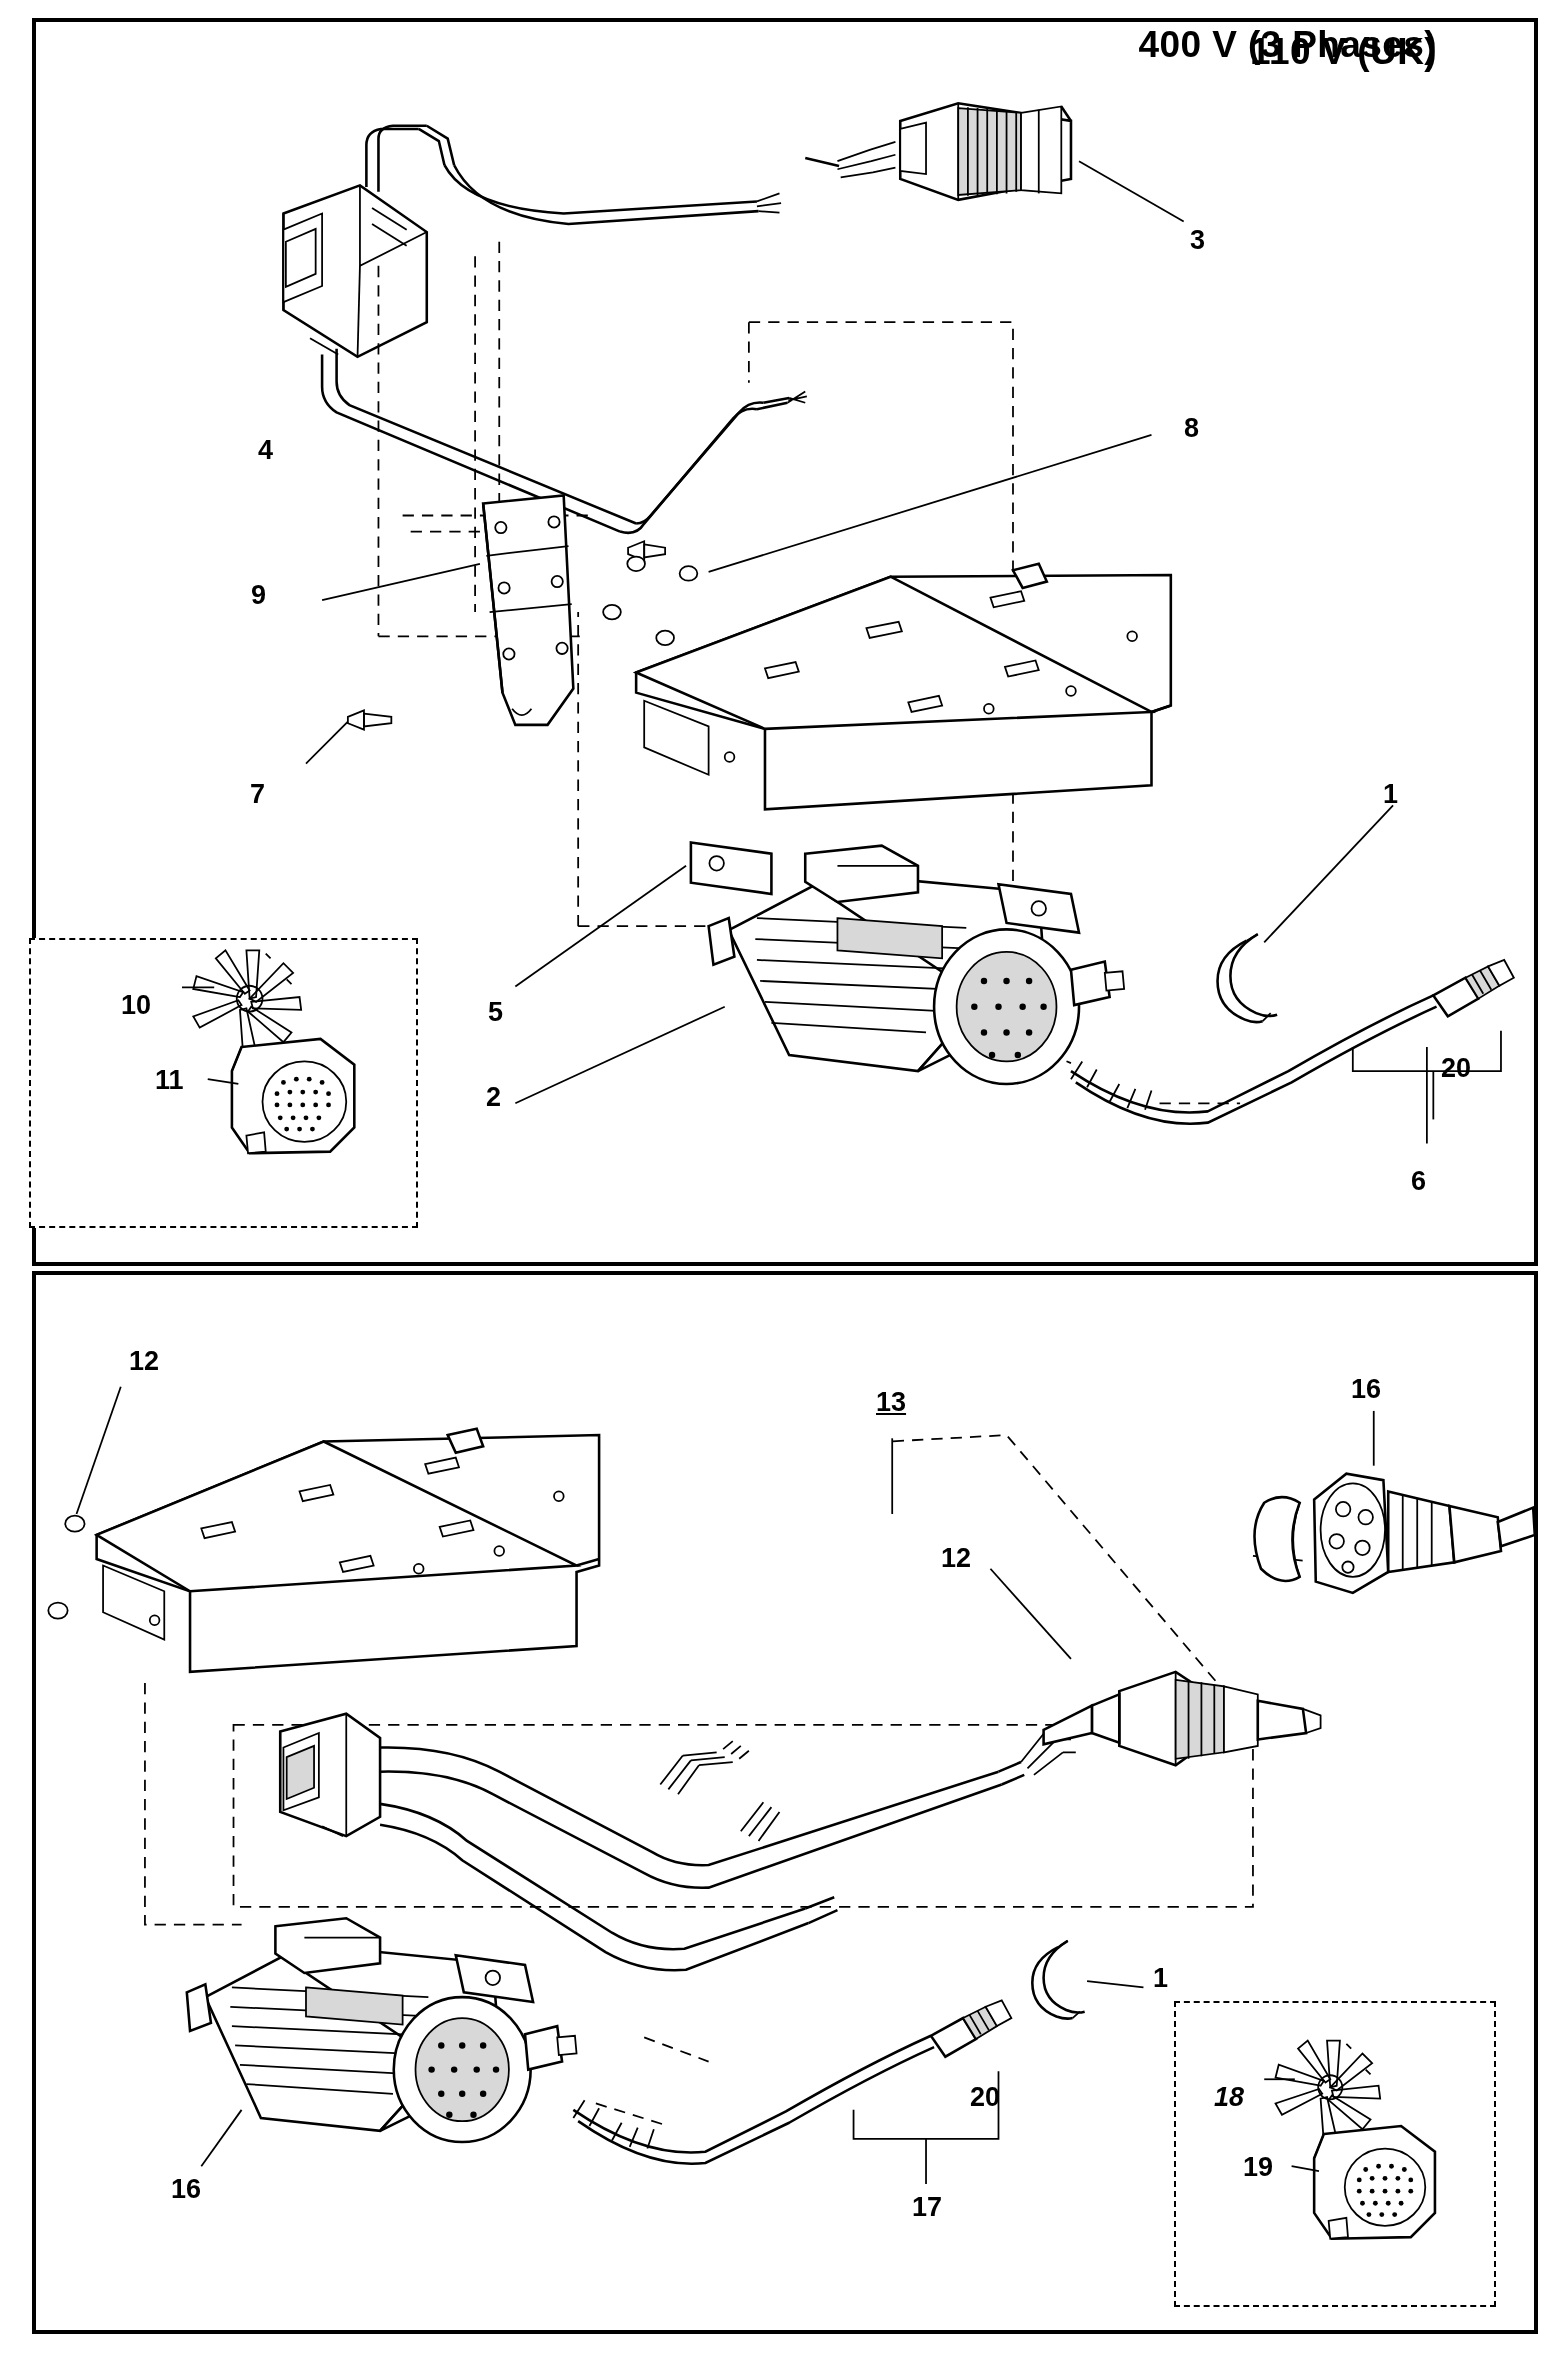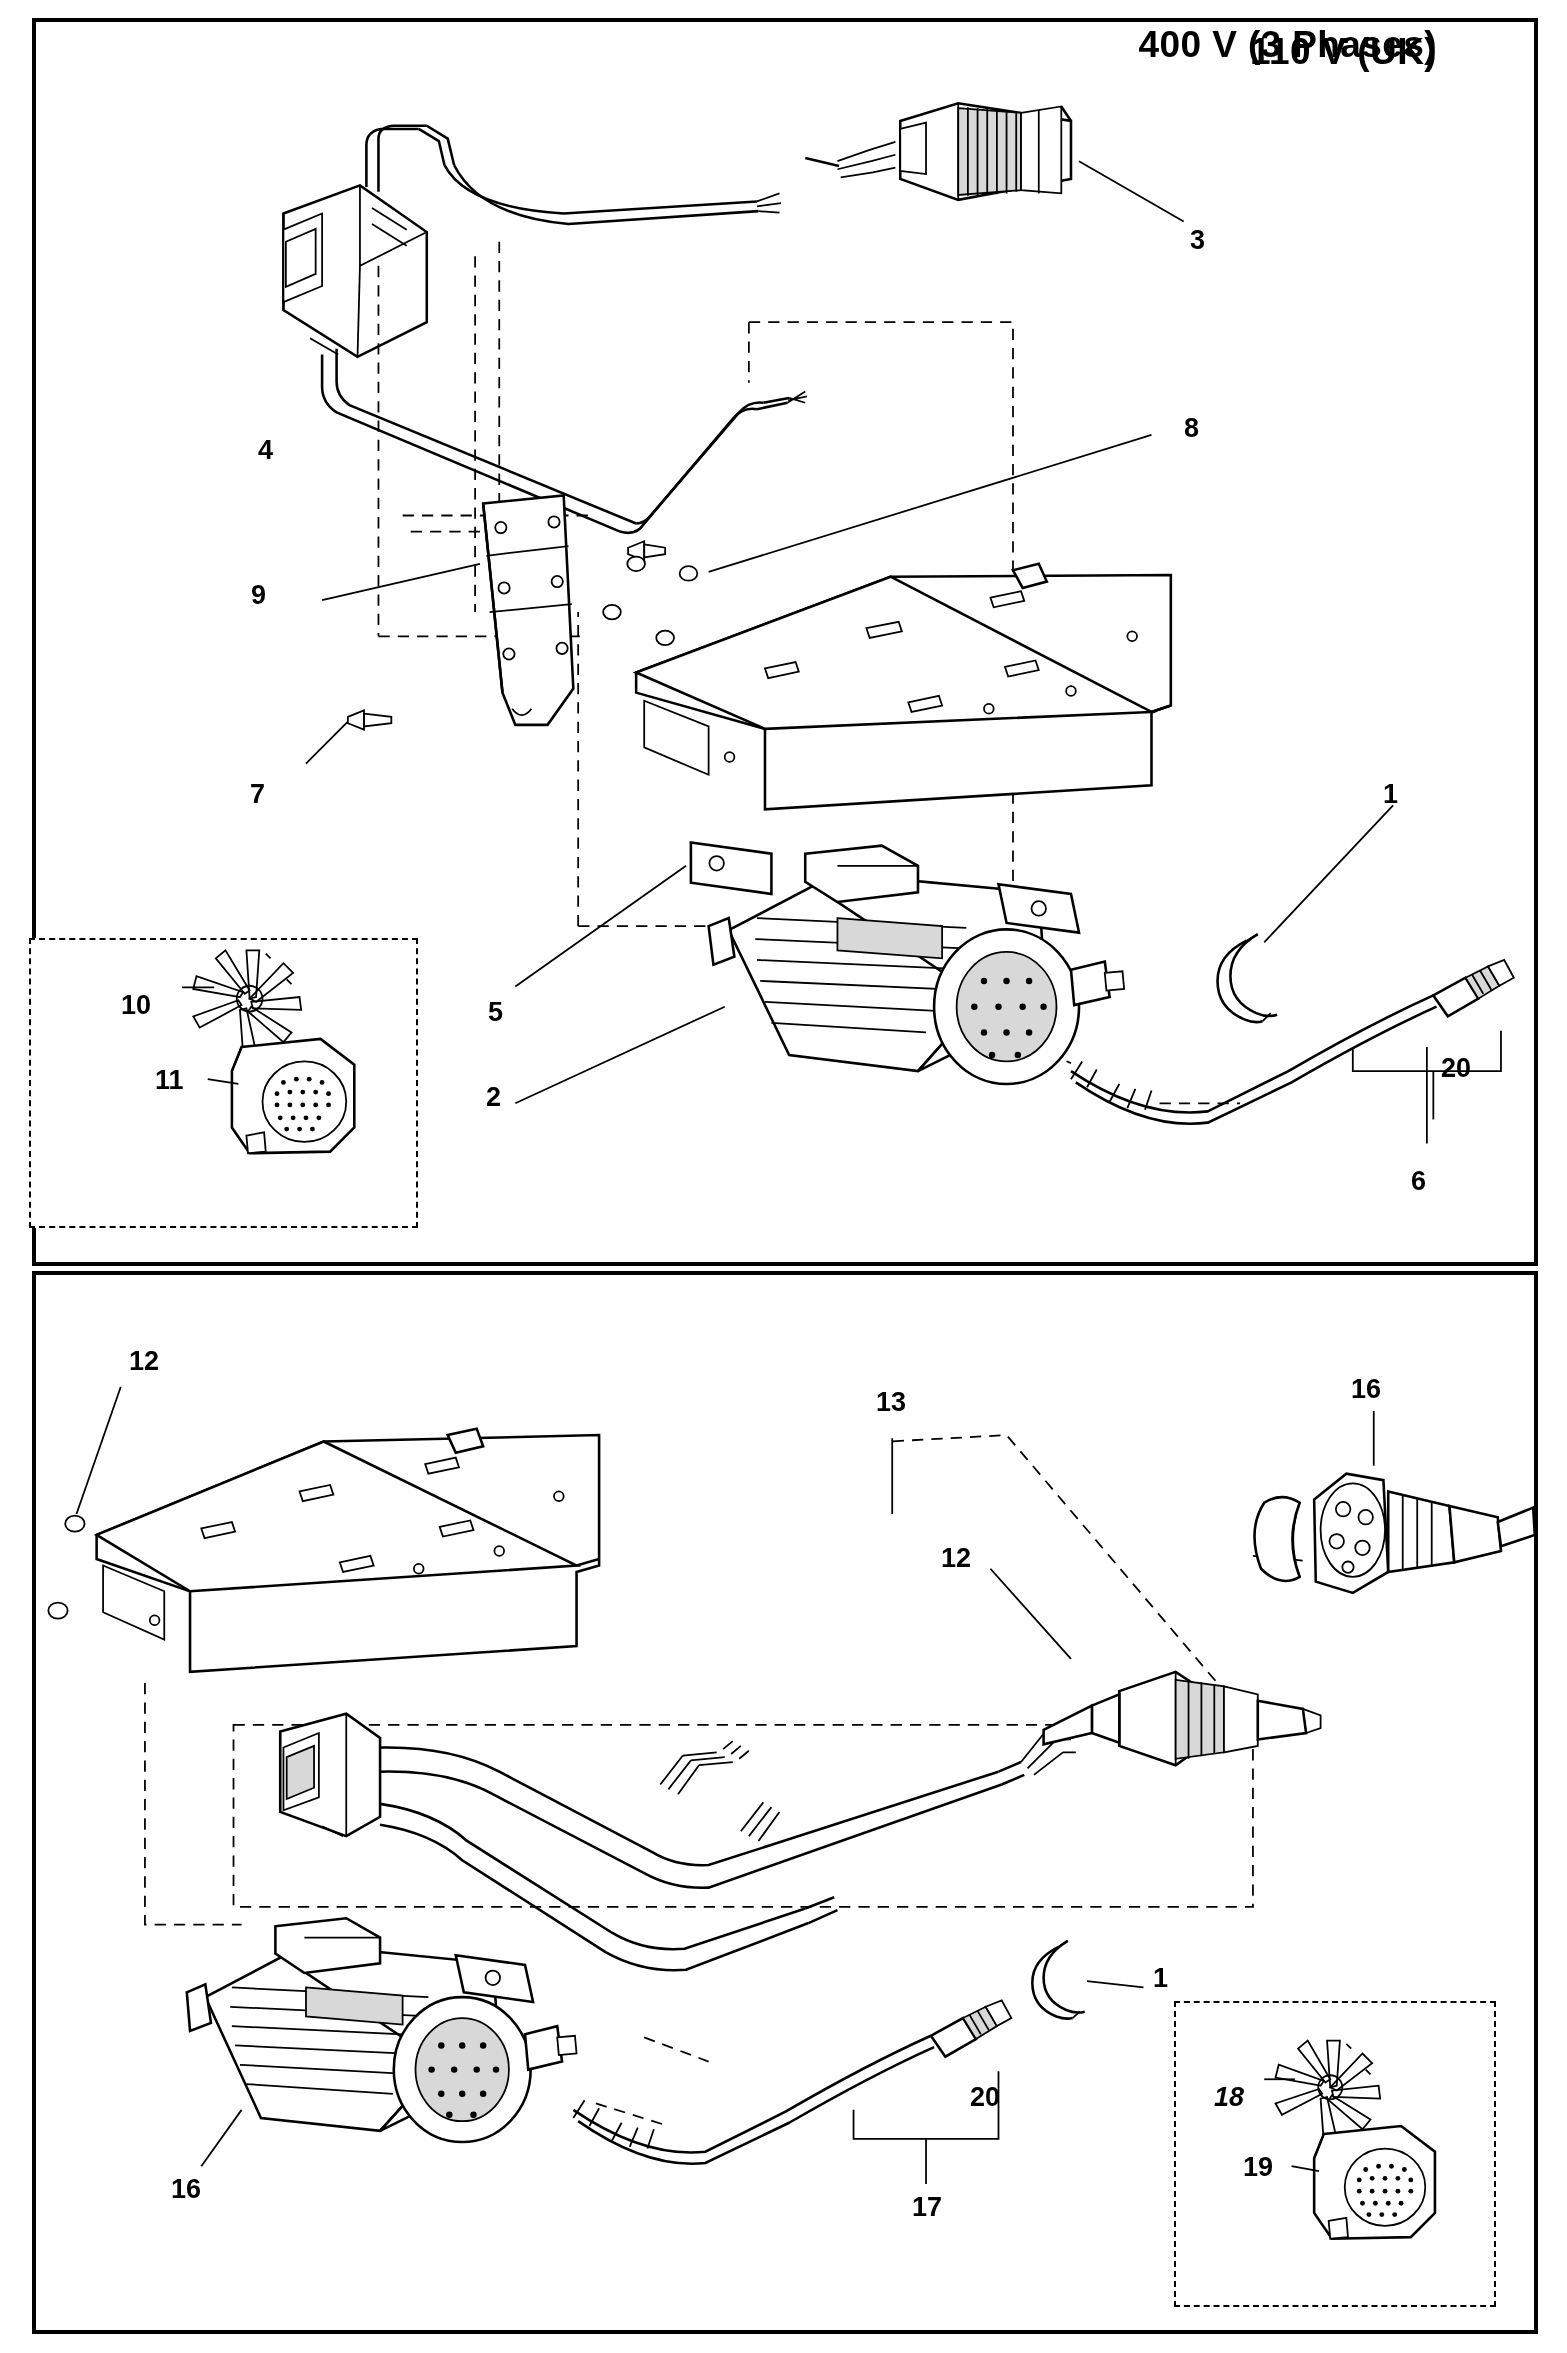--- a/index.html
+++ b/index.html
@@ -509,21 +509,21 @@
   <div class="callout" style="left:250px; top:779px;">7</div>
   <div class="callout" style="left:488px; top:997px;">5</div>
   <div class="callout" style="left:486px; top:1082px;">2</div>
   <div class="callout" style="left:1383px; top:779px;">1</div>
   <div class="callout" style="left:1441px; top:1053px;">20</div>
   <div class="callout" style="left:1411px; top:1166px;">6</div>
   <div class="callout" style="left:121px; top:990px;text-align:right;">10</div>
   <div class="callout" style="left:155px; top:1065px;">11</div>
 
   <div class="callout" style="left:129px; top:1346px;">12</div>
-  <div class="callout" style="left:876px; top:1387px;">13</div>
+  <div class="callout" style="left:876px; top:1387px;text-decoration:underline;">13</div>
   <div class="callout" style="left:1351px; top:1374px;">16</div>
   <div class="callout" style="left:941px; top:1543px;">12</div>
   <div class="callout" style="left:171px; top:2174px;">16</div>
   <div class="callout" style="left:1153px; top:1963px;">1</div>
   <div class="callout" style="left:970px; top:2082px;">20</div>
   <div class="callout" style="left:912px; top:2192px;">17</div>
   <div class="callout" style="left:1214px; top:2082px;font-style:italic;">18</div>
   <div class="callout" style="left:1243px; top:2152px;">19</div>
 
 </div>

